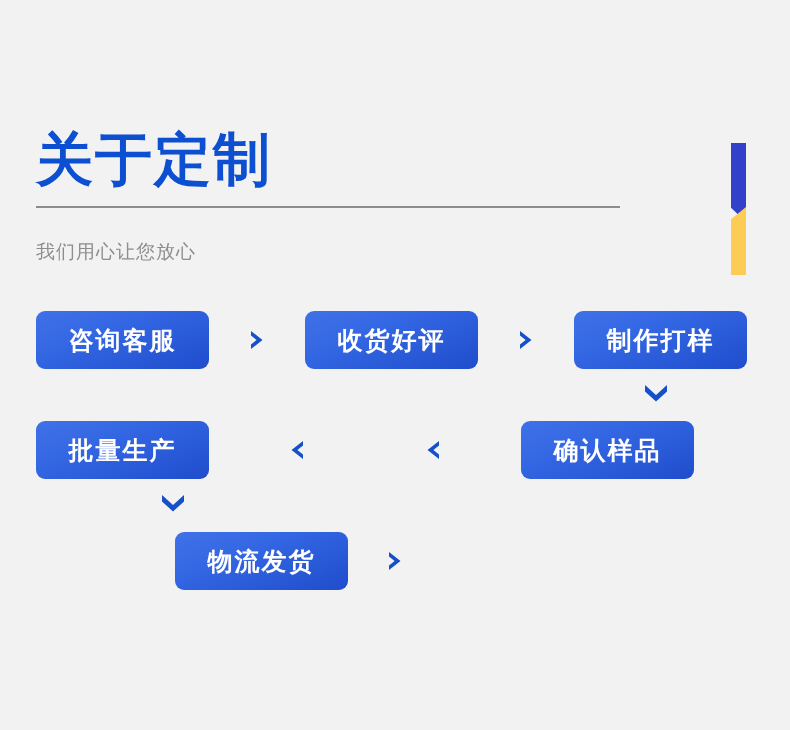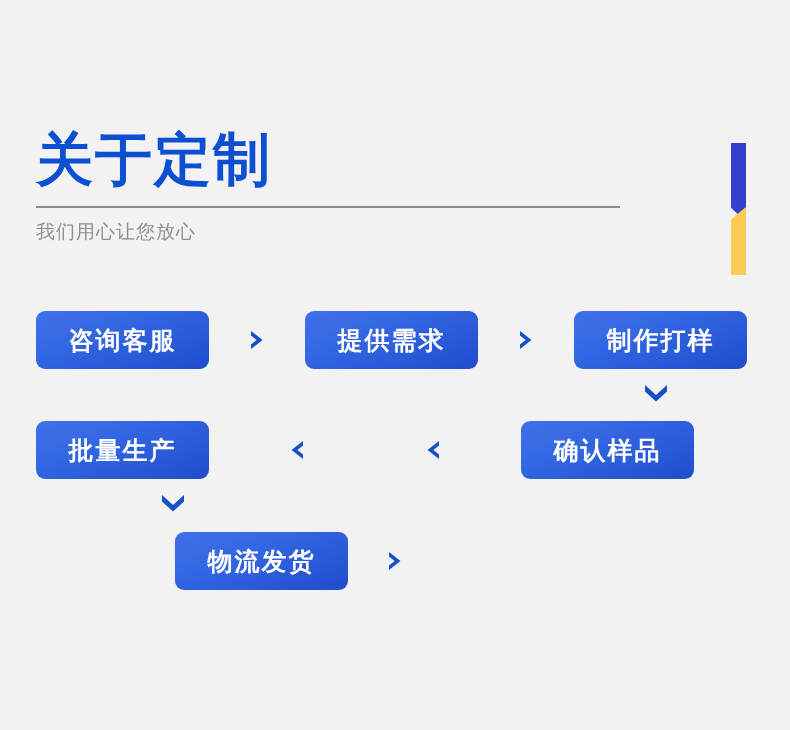--- a/index.html
+++ b/index.html
@@ -36,21 +36,21 @@
   }
 
   #title-divider {
     width: 584px;
     height: 2px;
     background: #8c8c8c;
     margin-top: 18px;
   }
 
   #page-subtitle {
-    margin-top: 14px;
+    margin-top: 34px;
     font-size: 19px;
     color: #8e8e8e;
     letter-spacing: 1px;
     line-height: 1.0;
   }
 
   
   #accent-bar {
     position: absolute;
     left: 731px;
@@ -157,21 +157,21 @@
     <div class="flow-box">咨询客服</div>
 
     <div class="flow-connector">
       <span class="chev">
         <svg width="28" height="28" viewBox="0 0 28 28" aria-hidden="true">
           <path d="M8 5 L19.5 14 L8 23 L8 18.5 L13.6 14 L8 9.5 Z" fill="#1550c8"></path>
         </svg>
       </span>
     </div>
 
-    <div class="flow-box">提供需求</div>
+    <div class="flow-box">收货好评</div>
 
     <div class="flow-connector">
       <span class="chev">
         <svg width="28" height="28" viewBox="0 0 28 28" aria-hidden="true">
           <path d="M8 5 L19.5 14 L8 23 L8 18.5 L13.6 14 L8 9.5 Z" fill="#1550c8"></path>
         </svg>
       </span>
     </div>
 
     <div class="flow-box">制作打样</div>

